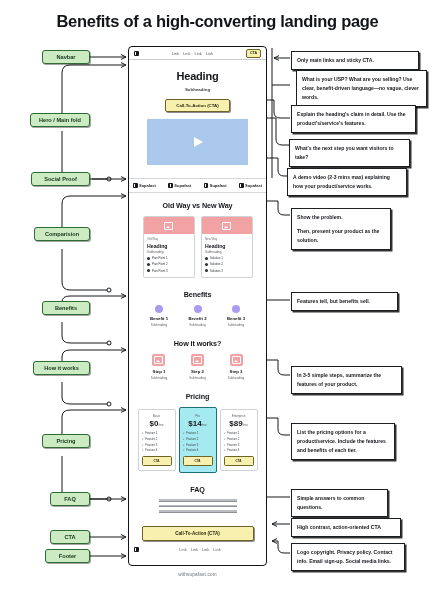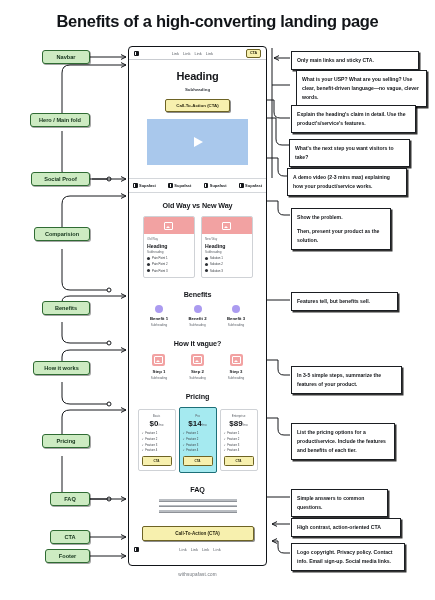--- a/index.html
+++ b/index.html
@@ -352,21 +352,21 @@
       </div>
       <div class="col">
         <div class="circle"></div>
         <div class="col-t">Benefit 3</div>
         <div class="col-s">Subheading</div>
       </div>
     </div>
   </div>
 
   <div class="sec">
-    <div class="sec-title">How it vague?</div>
+    <div class="sec-title">How it works?</div>
     <div class="cols3">
       <div class="col">
         <div class="sq-ico">
             <div class="ph-ico"></div>
           </div>
         <div class="col-t">Step 1</div>
         <div class="col-s">Subheading</div>
       </div>
       <div class="col">
         <div class="sq-ico">

